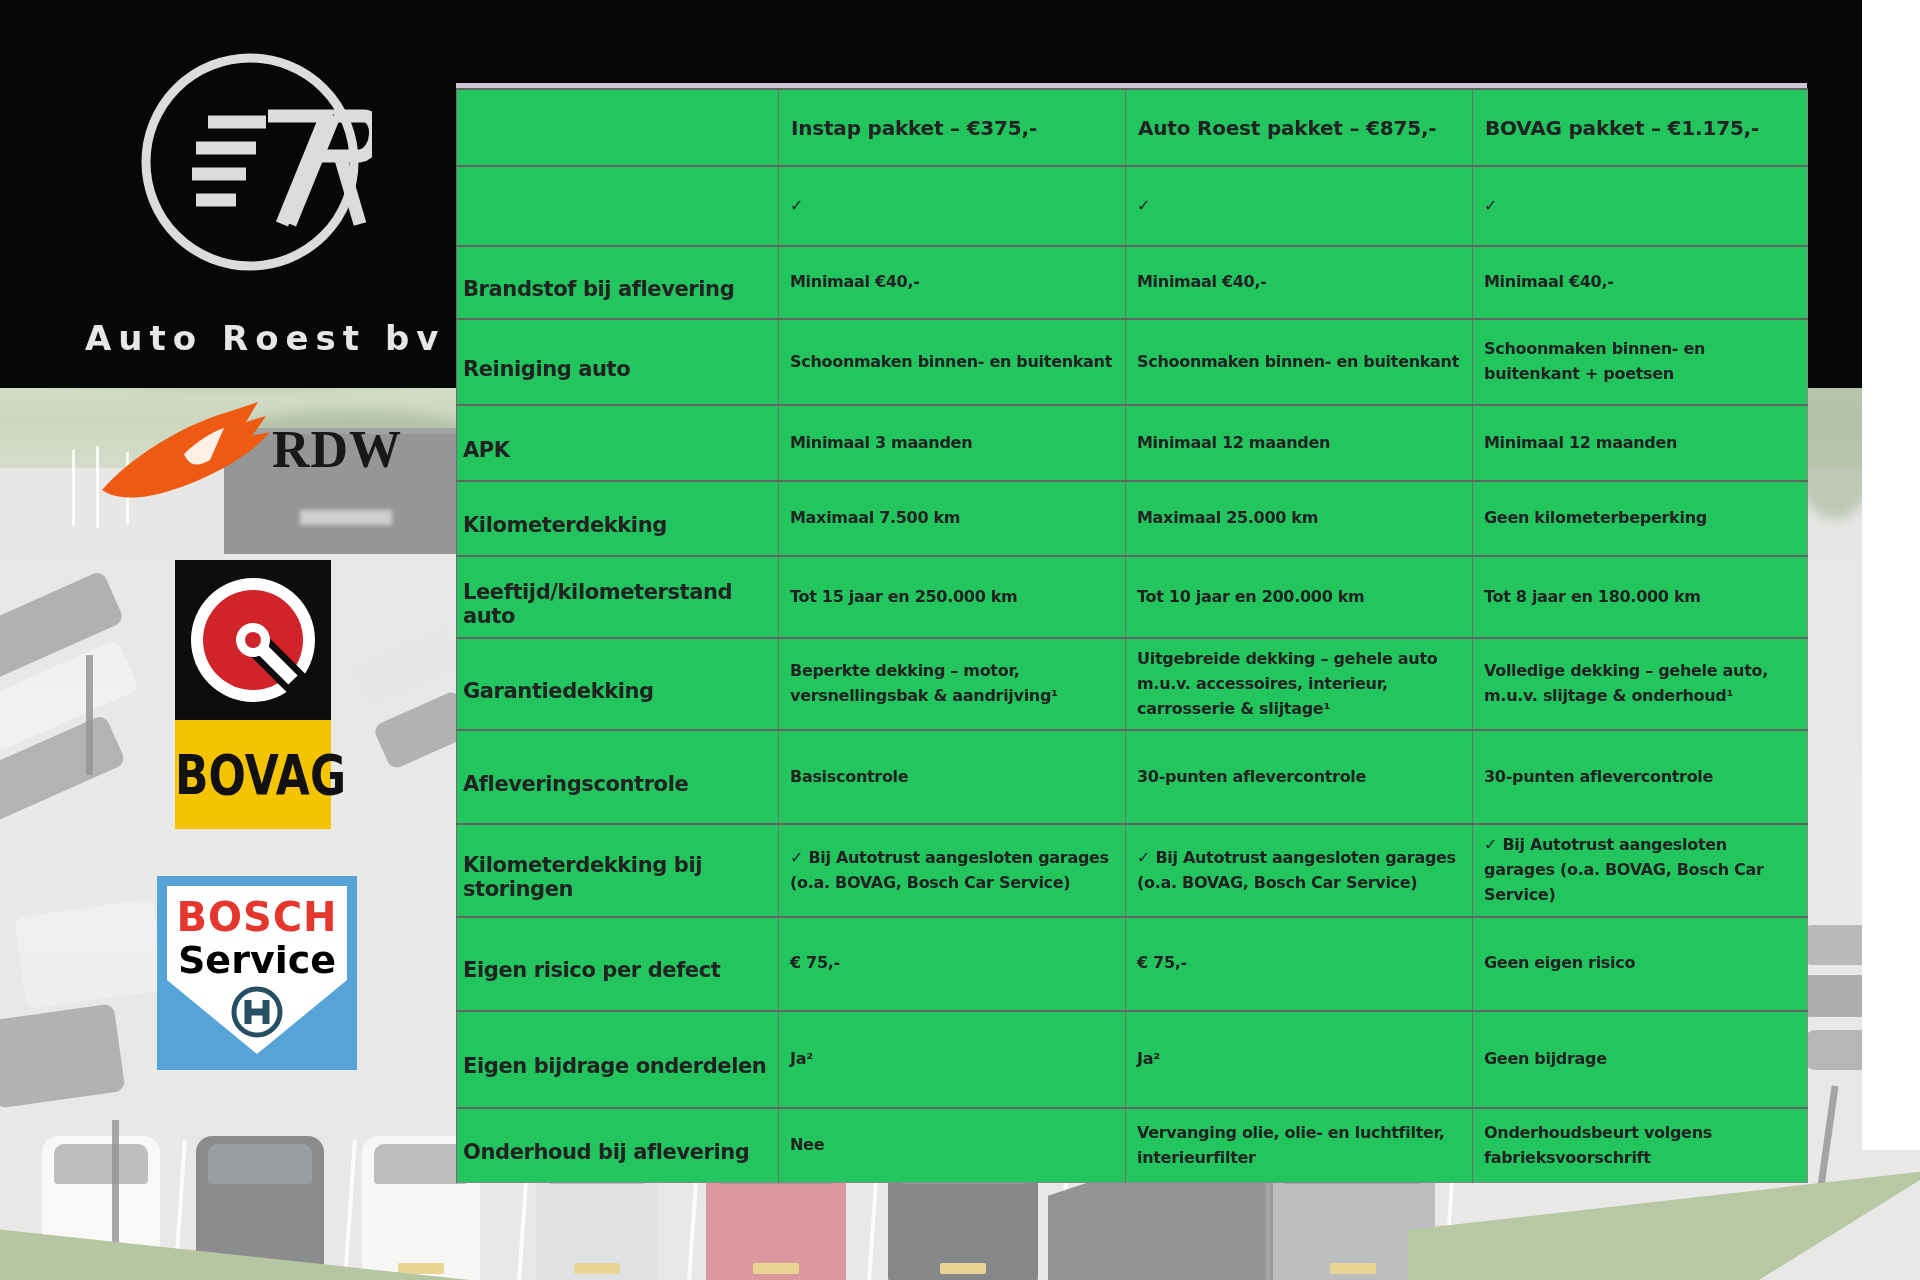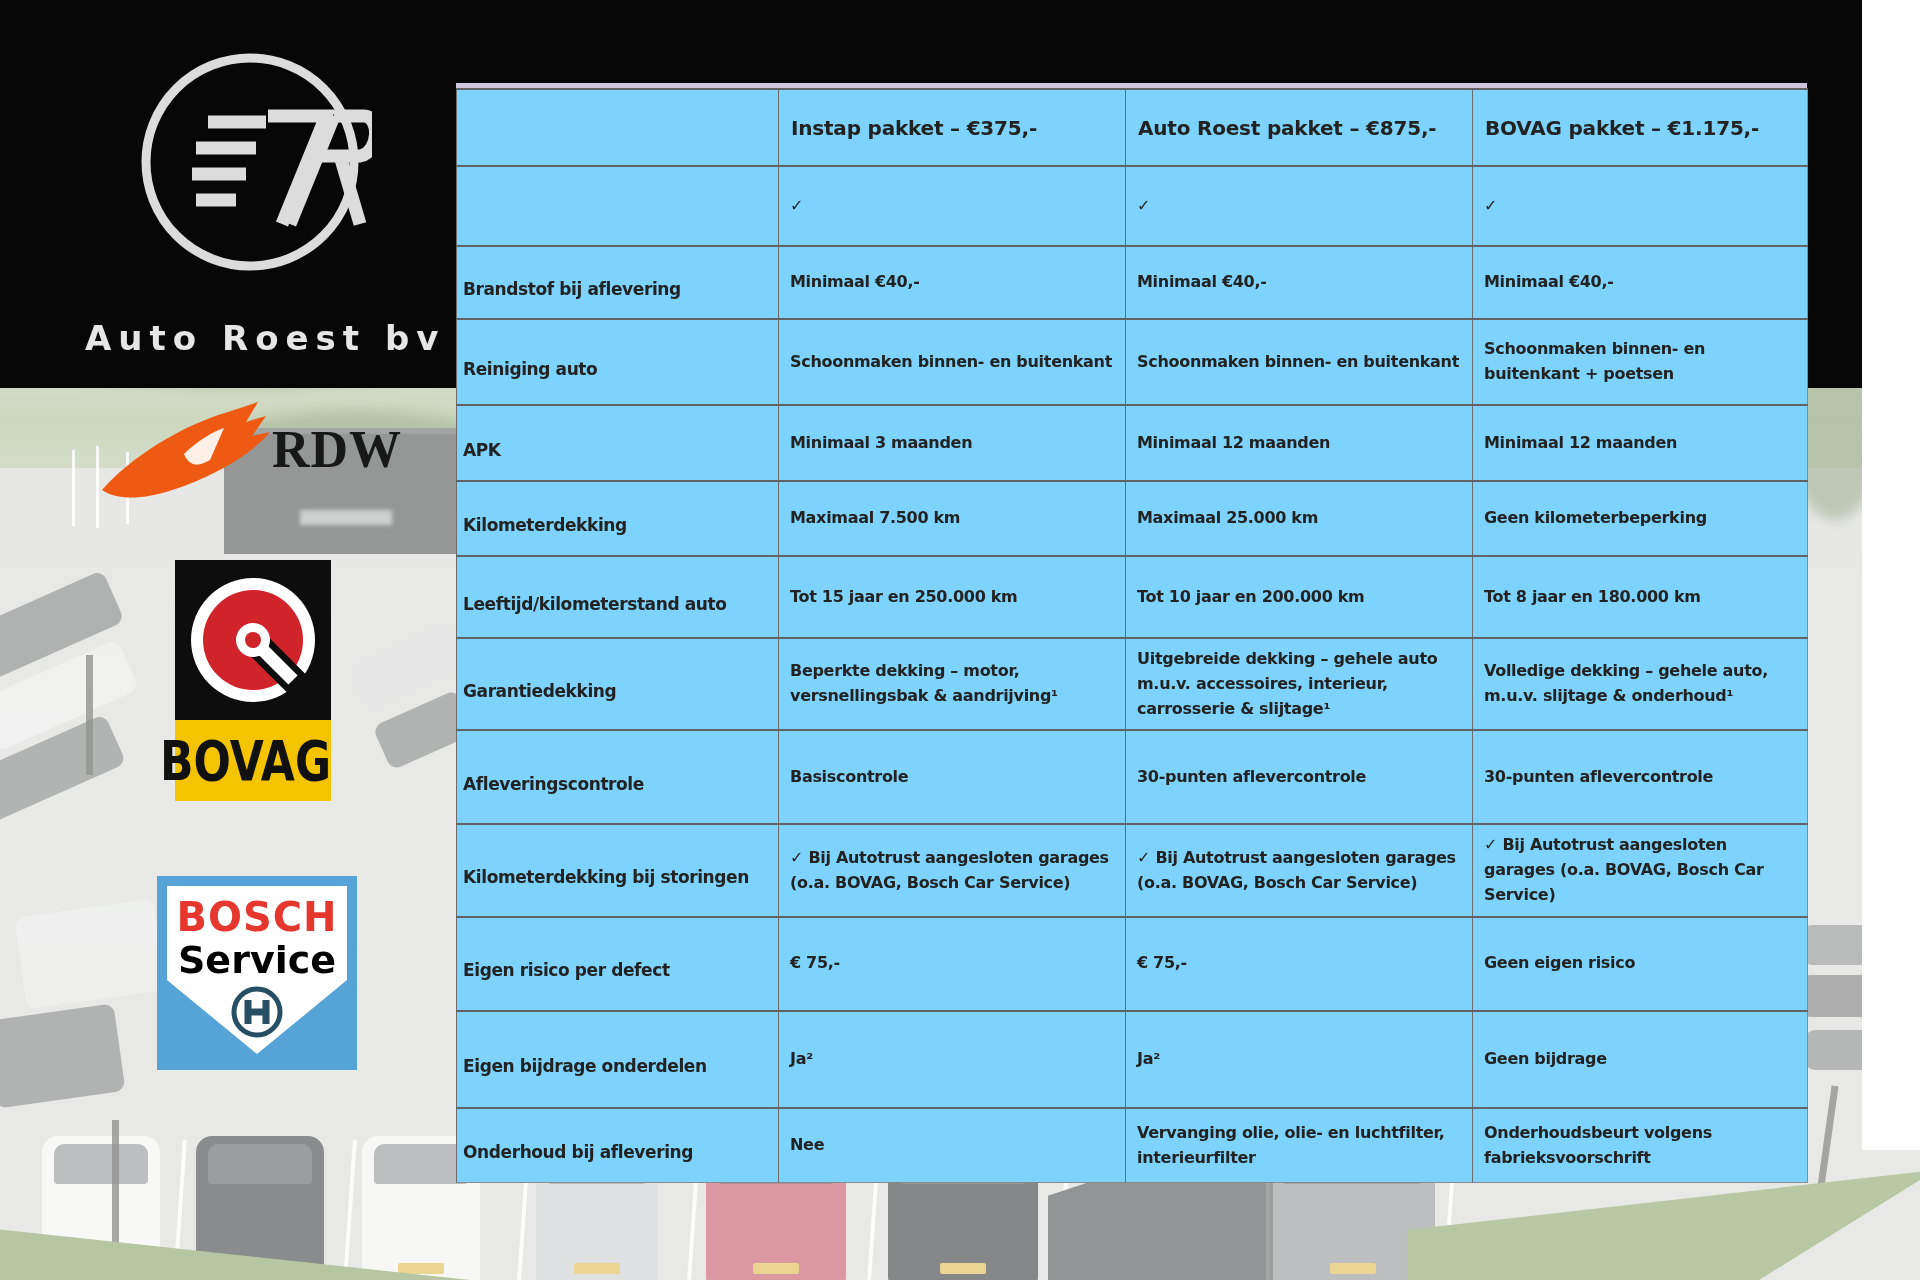--- a/index.html
+++ b/index.html
@@ -28,39 +28,39 @@
   .brand{position:absolute;left:85px;top:18px;width:330px;height:360px;}
   .brand svg{position:absolute;left:43px;top:22px;}
   .brand-name{position:absolute;left:0;top:300px;width:330px;text-align:center;color:#e6e6e6;
               font-size:34px;font-weight:bold;letter-spacing:7px;white-space:nowrap;}
   
   .rdw{position:absolute;left:100px;top:398px;width:330px;height:130px;}
   .rdw .word{position:absolute;left:172px;top:22px;font-family:"Liberation Serif","DejaVu Serif",serif;
              font-weight:bold;font-size:52px;color:#181818;letter-spacing:1px;}
   .bovag{position:absolute;left:175px;top:560px;width:156px;height:255px;}
   .bovag .top{position:absolute;left:0;top:0;width:156px;height:160px;background:#0d0d0d;}
-  .bovag .bottom{position:absolute;left:0;top:160px;width:156px;height:81px;background:#f5c400;
-                 display:flex;align-items:center;justify-content:flex-end;}
+  .bovag .bottom{position:absolute;left:0;top:160px;width:156px;height:109px;background:#f5c400;
+                 display:flex;align-items:center;justify-content:flex-start;}
   .bovag .word{font-size:44px;font-weight:bold;color:#111;transform:scaleY(1.25);letter-spacing:0px;}
   .bosch{position:absolute;left:157px;top:876px;width:200px;height:194px;background:#56a4d7;}
   .bosch .shield{position:absolute;left:10px;top:10px;width:180px;height:168px;background:#ffffff;
                  clip-path:polygon(0 0,100% 0,100% 56%,50% 100%,0 56%);}
   .bosch .l1{position:absolute;left:0;top:18px;width:200px;text-align:center;font-size:40px;font-weight:bold;
              color:#e5372e;letter-spacing:1px;}
   .bosch .l2{position:absolute;left:0;top:62px;width:200px;text-align:center;font-size:38px;font-weight:bold;
              color:#000000;}
   .bosch svg{position:absolute;left:72px;top:108px;}
   
   .table-wrap{position:absolute;left:456px;top:83px;width:1351px;border-top:5px solid #cfc5da;}
-  table.pkg{border-collapse:collapse;table-layout:fixed;width:1351px;background:#7dd3fc;
+  table.pkg{border-collapse:collapse;table-layout:fixed;width:1351px;background:#22c55e;
             border:1px solid #8a8a8a;color:#222;}
   table.pkg th,table.pkg td{vertical-align:middle;text-align:left;font-weight:bold;
             border-left:1px solid #6e6e6e;border-top:2px solid #636363;overflow:hidden;}
   table.pkg th{font-size:20px;letter-spacing:-0.2px;padding:8px 10px 8px 12px;}
-  table.pkg td.c-label{font-size:17px;letter-spacing:-0.4px;padding:19px 4px 6px 6px;}
+  table.pkg td.c-label{font-size:21px;letter-spacing:-0.4px;padding:19px 4px 6px 6px;}
   table.pkg td.c-val{font-size:16px;letter-spacing:-0.3px;line-height:1.55;padding:8px 10px 8px 11px;}
   table.pkg thead tr{height:77px;}
   table.pkg tbody tr:nth-child(1){height:80px;}
   table.pkg tbody tr:nth-child(2){height:73px;}
   table.pkg tbody tr:nth-child(3){height:86px;margin-left:11px;}
   table.pkg tbody tr:nth-child(4){height:76px;}
   table.pkg tbody tr:nth-child(5){height:75px;}
   table.pkg tbody tr:nth-child(6){height:82px;}
   table.pkg tbody tr:nth-child(7){height:92px;}
   table.pkg tbody tr:nth-child(8){height:94px;}

